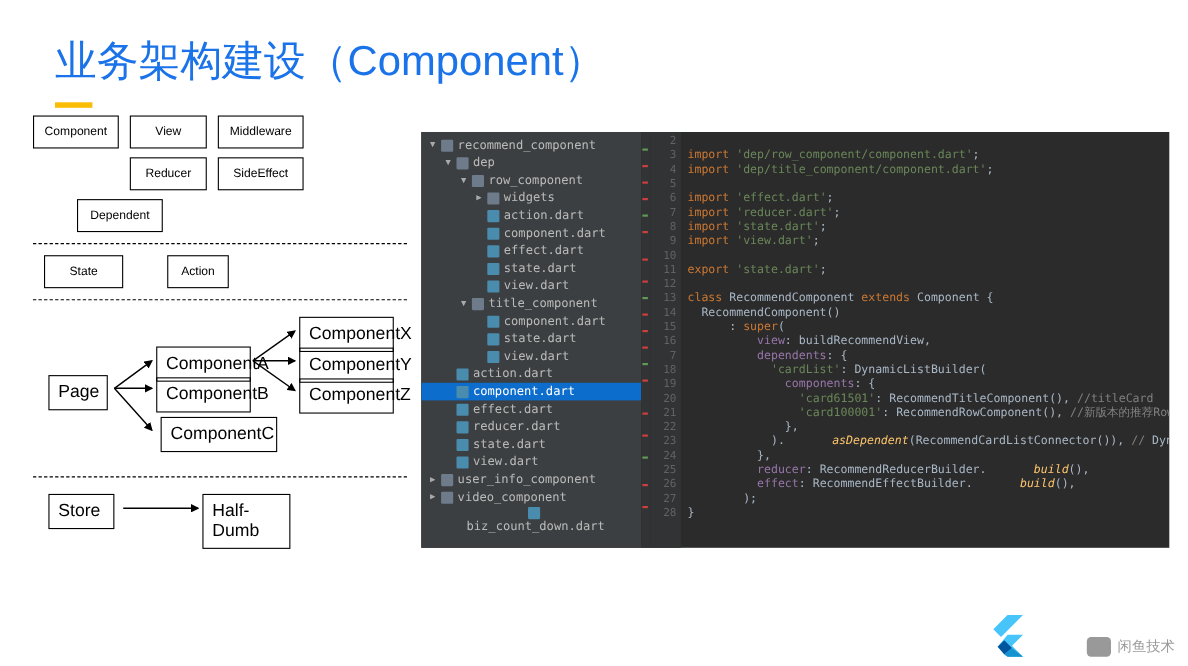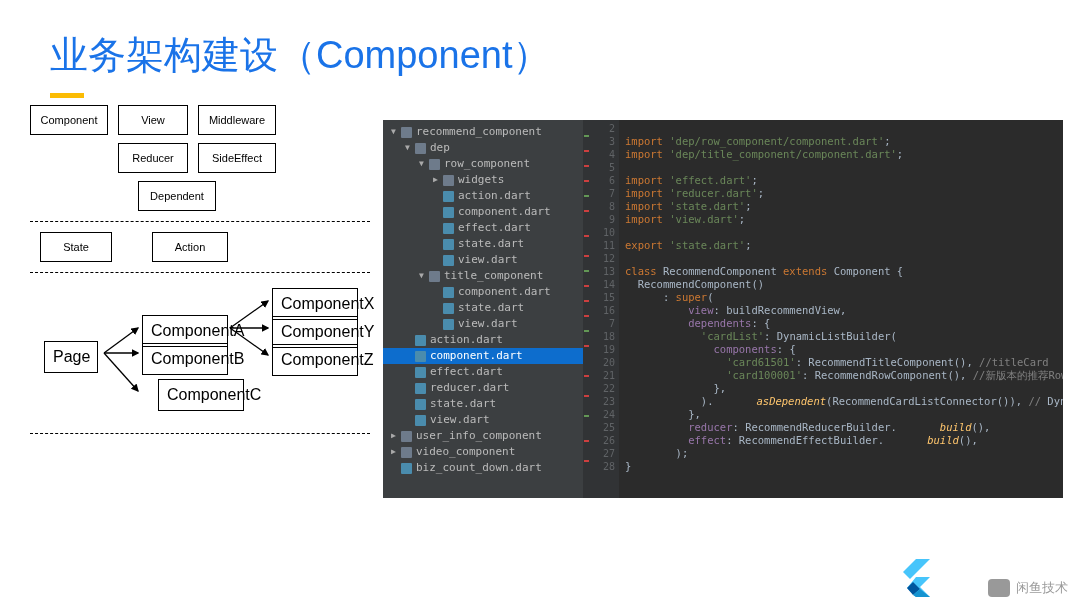--- a/index.html
+++ b/index.html
@@ -44,53 +44,65 @@
 <div class="diagram">
   <div class="row">
     <div class="box" style="width:78px">Component</div>
     <div class="box" style="width:70px">View</div>
     <div class="box" style="width:78px">Middleware</div>
   </div>
   <div class="row" style="margin-left:88px">
     <div class="box" style="width:70px">Reducer</div>
     <div class="box" style="width:78px">SideEffect</div>
   </div>
-  <div class="row" style="margin-left:108px">
+  <div class="row" style="margin-left:40px">
     <div class="box" style="width:78px">Dependent</div>
   </div>
   <hr class="dash">
   <div class="row" style="margin-left:10px">
     <div class="box" style="width:72px">State</div>
     <div style="width:20px"></div>
-    <div class="box" style="width:76px">Action</div>
+    <div class="box" style="width:56px">Action</div>
   </div>
   <hr class="dash">
   <div class="tree">
     <svg width="340" height="140" style="position:absolute;left:0;top:0">
       <defs>
           <marker id="ah" markerWidth="6" markerHeight="6" refX="5" refY="3" orient="auto">
             <path d="M0,0 L6,3 L0,6 Z" fill="#000"></path>
           </marker>
         </defs>
       <line x1="74" y1="70" x2="108" y2="45" class="arrow"></line>
       <line x1="74" y1="70" x2="108" y2="70" class="arrow"></line>
       <line x1="74" y1="70" x2="108" y2="108" class="arrow"></line>
       <line x1="200" y1="45" x2="238" y2="18" class="arrow"></line>
       <line x1="200" y1="45" x2="238" y2="45" class="arrow"></line>
       <line x1="200" y1="45" x2="238" y2="72" class="arrow"></line>
     </svg>
     <div class="tbox" style="left:14px;top:58px;width:54px">Page</div>
     <div class="tbox" style="left:112px;top:32px;width:86px">ComponentA</div>
     <div class="tbox" style="left:112px;top:60px;width:86px">ComponentB</div>
-    <div class="tbox" style="left:128px;top:96px;width:86px">ComponentC</div>
+    <div class="tbox" style="left:116px;top:96px;width:106px">ComponentC</div>
     <div class="tbox" style="left:242px;top:5px;width:86px">ComponentX</div>
     <div class="tbox" style="left:242px;top:33px;width:86px">ComponentY</div>
     <div class="tbox" style="left:242px;top:61px;width:86px">ComponentZ</div>
   </div>
   <hr class="dash">
+  <div style="position:relative;height:40px">
+    <svg width="200" height="40" style="position:absolute;left:0;top:0">
+      <defs>
+          <marker id="ah2" markerWidth="6" markerHeight="6" refX="5" refY="3" orient="auto">
+            <path d="M0,0 L6,3 L0,6 Z" fill="#000"></path>
+          </marker>
+        </defs>
+      <line x1="82" y1="18" x2="150" y2="18" stroke="#000" stroke-width="1.3" marker-end="url(#ah2)"></line>
+    </svg>
+    <div class="tbox" style="left:14px;top:5px;width:60px">Store</div>
+    <div class="tbox" style="left:154px;top:5px;width:80px">Half-Dumb</div>
+  </div>
 </div>
 
 <div class="ide">
   <div class="filetree" id="filetree">
       <div class="ft-item" style="padding-left: 8px;">
         <span class="ft-tri">▼</span>
         <span class="ft-ic ft-folder"></span>
         <span>recommend_component</span>
       </div>
       <div class="ft-item" style="padding-left: 22px;">
@@ -186,21 +198,21 @@
       <div class="ft-item" style="padding-left: 8px;">
         <span class="ft-tri">▶</span>
         <span class="ft-ic ft-folder"></span>
         <span>user_info_component</span>
       </div>
       <div class="ft-item" style="padding-left: 8px;">
         <span class="ft-tri">▶</span>
         <span class="ft-ic ft-folder"></span>
         <span>video_component</span>
       </div>
-      <div class="ft-item" style="padding-left: 8px;">
+      <div class="ft-item" style="padding-left: 8px; flex-direction: column;">
         <span class="ft-tri"></span>
         <span class="ft-ic ft-dart"></span>
         <span>biz_count_down.dart</span>
       </div>
     </div>
   <div class="marks" id="marks">
       <div class="mark" style="top: 15px; background: rgb(98, 151, 85);"></div>
       <div class="mark" style="top: 30px; background: rgb(204, 63, 63);"></div>
       <div class="mark" style="top: 45px; background: rgb(204, 63, 63);"></div>
       <div class="mark" style="top: 60px; background: rgb(204, 63, 63);"></div>

